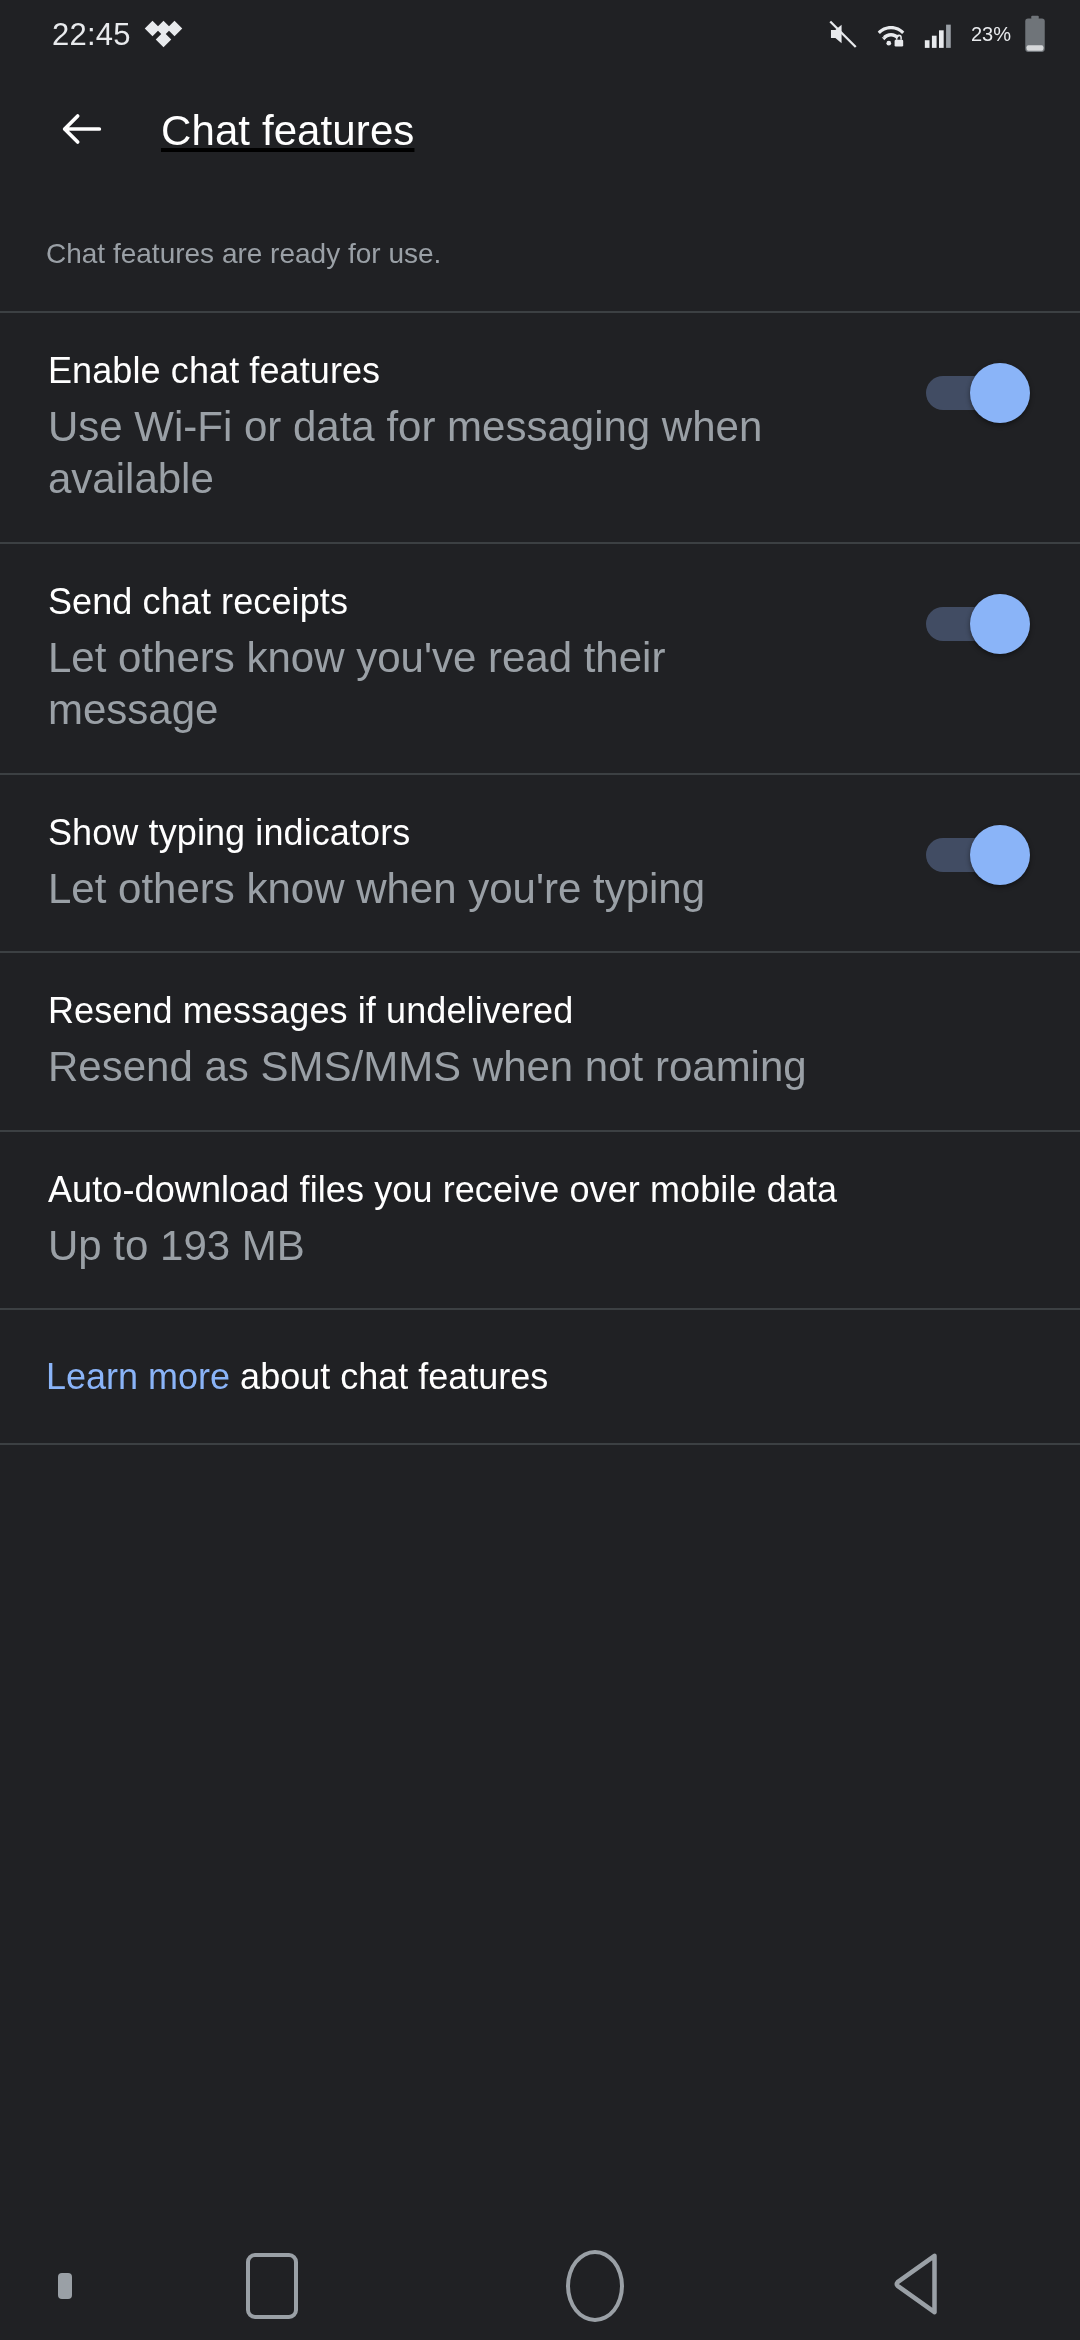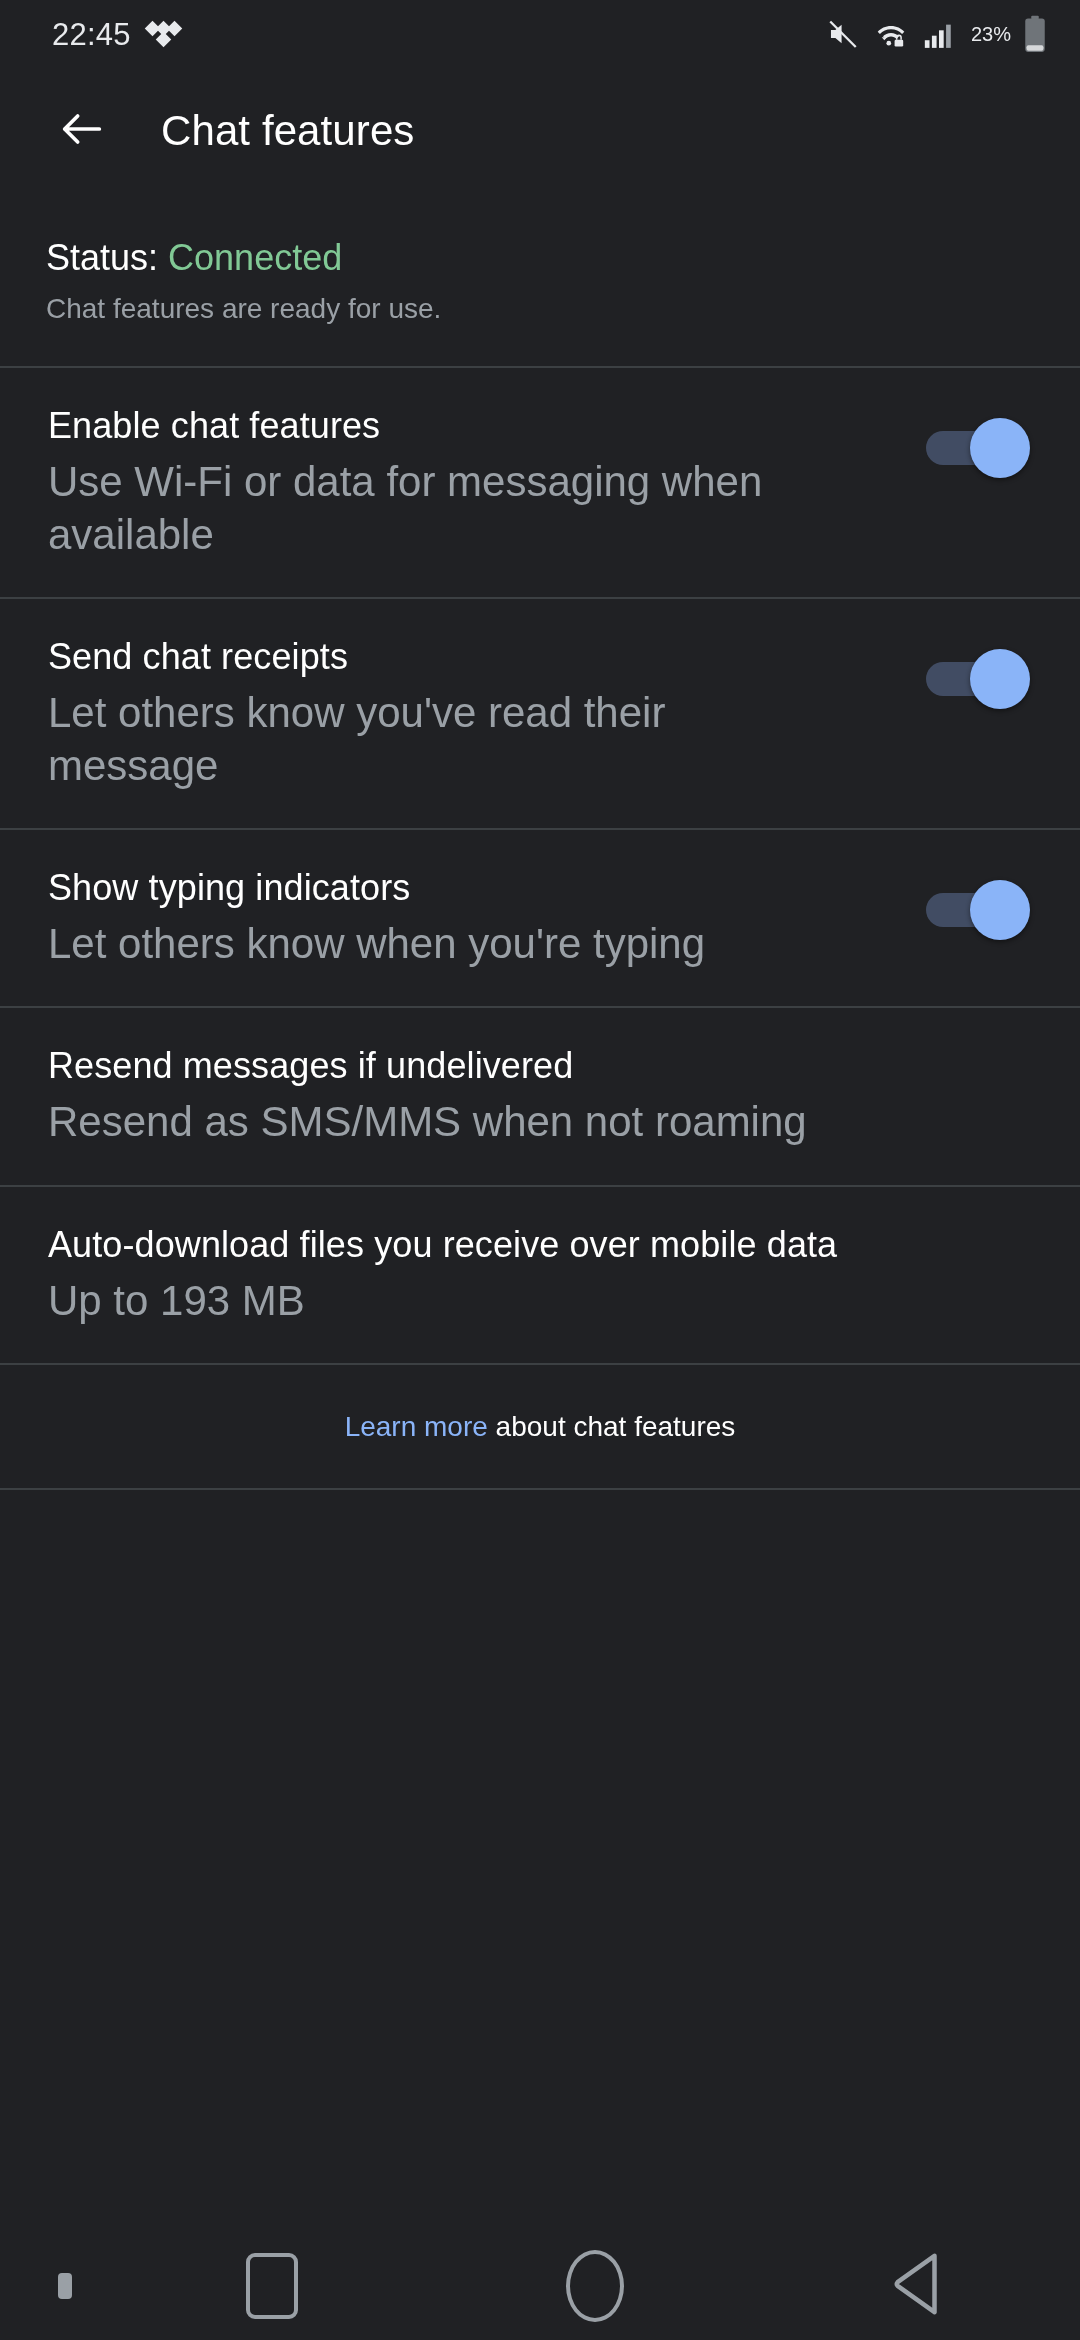--- a/index.html
+++ b/index.html
@@ -72,20 +72,21 @@
     margin-left: 2px;
   }
 
   
   .app-bar {
     height: 126px;
     flex: 0 0 126px;
     display: flex;
     align-items: center;
     padding-left: 40px;
+    text-decoration: underline;
   }
   .back-btn {
     width: 84px;
     height: 84px;
     display: flex;
     align-items: center;
     justify-content: center;
     border-radius: 50%;
     cursor: pointer;
   }
@@ -179,24 +180,23 @@
     height: 60px;
     border-radius: 50%;
     background: #8ab4f8;
     box-shadow: 0 2px 5px rgba(0,0,0,0.45);
   }
 
   .link-row {
     padding: 44px 46px 44px 46px;
   }
   .link-text {
-    font-size: 28px;
+    font-size: 36px;
     color: #ffffff;
     line-height: 1.25;
-    text-align: center;
   }
   .link-text .link-accent {
     color: #8ab4f8;
     cursor: pointer;
   }
 
   .spacer { flex: 1 1 auto; }
 
   
   .nav-bar {
@@ -299,21 +299,20 @@
           <path d="M20 12H4M10 6l-6 6 6 6" stroke="#ffffff" stroke-width="1.7" fill="none" stroke-linecap="round" stroke-linejoin="round"></path>
         </svg>
       </span>
     </div>
     <div class="page-title">Chat features</div>
   </div>
 
   <div class="content">
 
     <div class="status-block">
-      <div class="status-line"><span>Status: </span><span class="status-value">Connected</span></div>
       <div class="status-sub">Chat features are ready for use.</div>
     </div>
 
     <div class="divider"></div>
 
     <div class="row">
       <div class="row-text">
         <div class="row-title">Enable chat features</div>
         <div class="row-sub narrow">Use Wi-Fi or data for messaging when available</div>
       </div>

